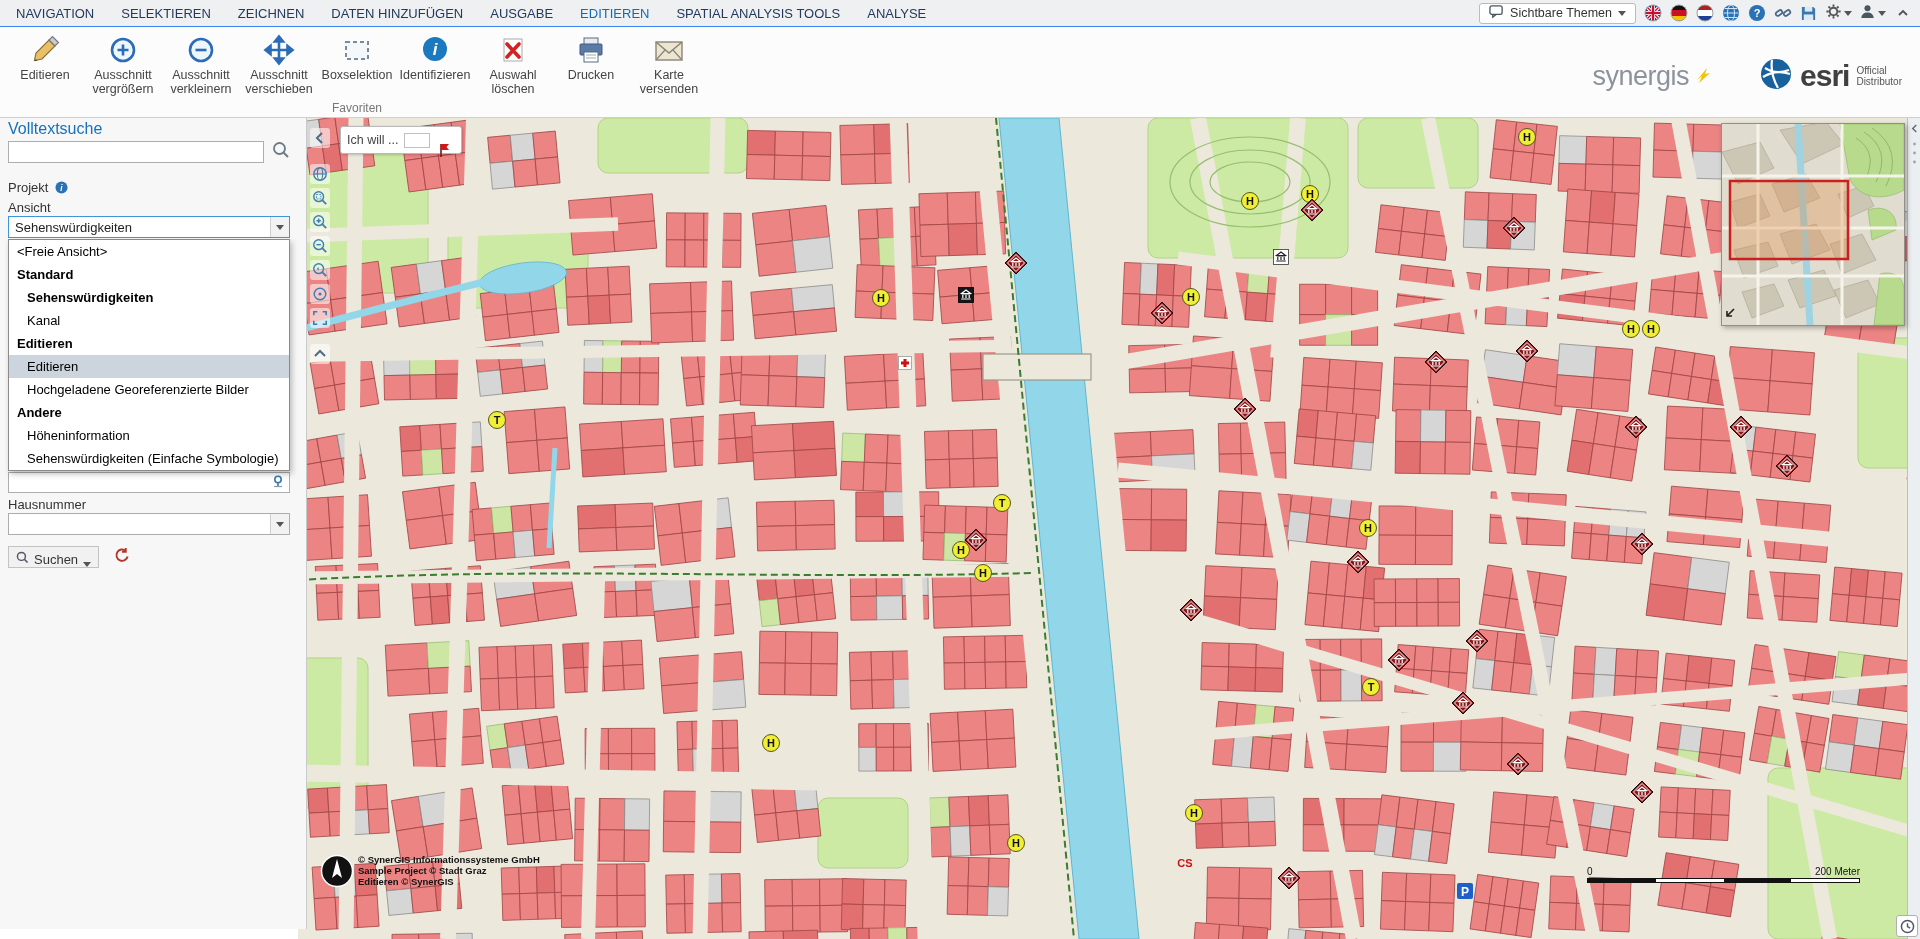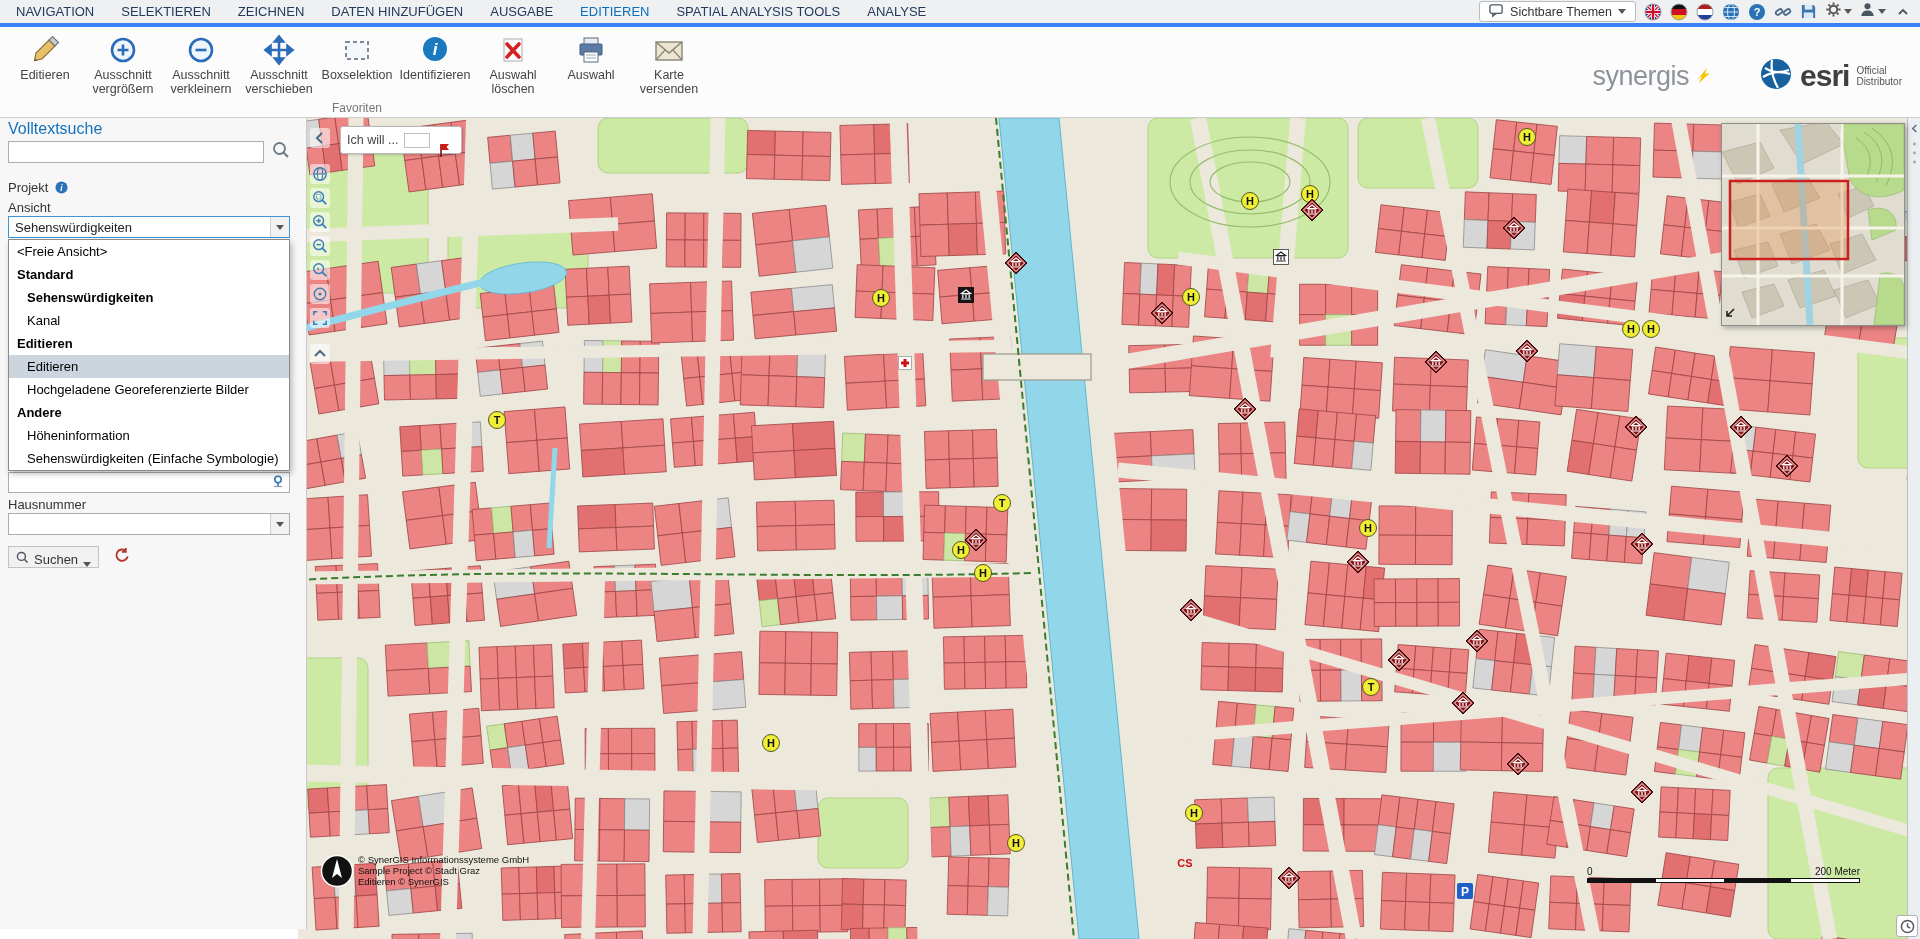--- a/index.html
+++ b/index.html
@@ -1,21 +1,21 @@
 <!DOCTYPE html>
 <html><head>
 <meta charset="utf-8">
 <style>
   *{margin:0;padding:0;box-sizing:border-box}
   html,body{width:1920px;height:939px;overflow:hidden}
   body{font-family:"Liberation Sans",sans-serif;background:#fff;position:relative}
   #screen{position:absolute;left:0;top:0;width:1920px;height:939px;background:#fff}
 
   
-  .menubar{position:absolute;left:0;top:0;width:1920px;height:27px;background:#eef0f2;border-bottom:4px solid #3b82f6;display:flex;align-items:center;z-index:40}
+  .menubar{position:absolute;left:0;top:0;width:1920px;height:27px;background:#eef0f2;border-bottom:1px solid #3b82f6;display:flex;align-items:center;z-index:40}
   .menu-tabs{display:flex;gap:27px;padding-left:16px}
   .menu-tab{font-size:13px;color:#24395c;cursor:pointer;white-space:nowrap}
   .menu-tab.active{color:#0a6ebd}
   .menubar-right{margin-left:auto;display:flex;align-items:center;gap:7px;padding-right:8px}
   .themes-btn{display:flex;align-items:center;gap:6px;background:#fff;border:1px solid #b4bcc4;border-radius:3px;height:21px;padding:0 9px;font-size:12.5px;color:#333;cursor:pointer}
   .caret{width:0;height:0;border-left:4px solid transparent;border-right:4px solid transparent;border-top:5px solid #555;display:inline-block}
   .mini-btn{width:19px;height:19px;display:inline-flex;align-items:center;justify-content:center;cursor:pointer}
   .mini-pair{display:inline-flex;align-items:center;gap:2px;cursor:pointer}
 
   
@@ -58,21 +58,21 @@
   .map-tools{position:absolute;left:12px;top:10px;display:flex;flex-direction:column;align-items:center;z-index:15}
   .mt-btn{width:20px;height:20px;display:flex;align-items:center;justify-content:center;background:rgba(255,255,255,.55);border-radius:3px;margin-bottom:4px;cursor:pointer}
   .mt-gap{height:12px}
   .iwill{position:absolute;left:42px;top:8px;width:122px;height:28px;background:#fff;border:1px solid #b9b9b9;border-radius:3px;box-shadow:1px 1px 3px rgba(0,0,0,.2);display:flex;align-items:center;padding:4px 6px;gap:6px;z-index:15}
   .iwill .lbl{font-size:12.5px;color:#444;white-space:nowrap}
   .iwill input{width:26px;height:15px;border:1px solid #c0c0c0;background:#fff}
   .iwill-flag{position:absolute;left:138px;top:24px;z-index:16}
   .minimap{position:absolute;right:15px;top:5px;width:184px;height:203px;border:1px solid #8f8f8f;box-shadow:2px 2px 5px rgba(0,0,0,.3);background:#e0dccf;z-index:15}
   .minimap-resize{position:absolute;left:2px;bottom:2px;z-index:16;cursor:pointer}
   .right-rail{position:absolute;right:0;top:0;width:13px;height:821px;background:#eceff1;border-left:1px solid #bcbfc2;z-index:14;display:flex;flex-direction:column;align-items:center;padding-top:6px;gap:8px}
-  .copyright{position:absolute;left:60px;top:736px;z-index:15;font-size:9.5px;font-weight:normal;color:#111;line-height:1.18}
+  .copyright{position:absolute;left:60px;top:736px;z-index:15;font-size:9.5px;font-weight:bold;color:#111;line-height:1.18}
   .compass{position:absolute;left:22px;top:736px;z-index:15}
   .scalebar{position:absolute;left:1289px;top:748px;width:273px;z-index:15}
   .scale-labels{display:flex;justify-content:space-between;font-size:10px;color:#111;margin-bottom:1px}
   .scale-track{display:flex;height:5px;border:1px solid #111;background:#fff}
   .scale-track div{flex:1}
   .scale-track div:nth-child(odd){background:#111}
   .clockbtn{position:absolute;right:2px;bottom:2px;width:22px;height:22px;background:#fff;border:1px solid #b0b0b0;border-radius:3px;display:flex;align-items:center;justify-content:center;z-index:17;cursor:pointer}
 </style>
 </head>
 <body>
@@ -272,21 +272,21 @@
         </div>
         <div class="ribbon-btn">
           <span class="icon">
             <svg width="32" height="32" viewBox="0 0 32 32">
               <rect x="9" y="4" width="14" height="7" fill="#e6ecf2" stroke="#5a6a7a"></rect>
               <rect x="5" y="10" width="22" height="11" rx="1" fill="#5b7ba6" stroke="#3f5a80"></rect>
               <rect x="9" y="18" width="14" height="10" fill="#fff" stroke="#5a6a7a"></rect>
               <path d="M11 21 h10 M11 24 h10" stroke="#9ab" stroke-width="1"></path>
             </svg>
           </span>
-          <span class="lbl">Auswahl</span>
+          <span class="lbl">Drucken</span>
         </div>
         <div class="ribbon-btn">
           <span class="icon">
             <svg width="32" height="32" viewBox="0 0 32 32">
               <rect x="3" y="8" width="26" height="18" fill="#ece5d2" stroke="#8a8575" stroke-width="1.4"></rect>
               <path d="M3 8 L16 19 L29 8" fill="none" stroke="#8a8575" stroke-width="1.6"></path>
               <path d="M3 26 L12 16 M29 26 L20 16" fill="none" stroke="#8a8575" stroke-width="1.2"></path>
             </svg>
           </span>
           <span class="lbl">Karte versenden</span>

